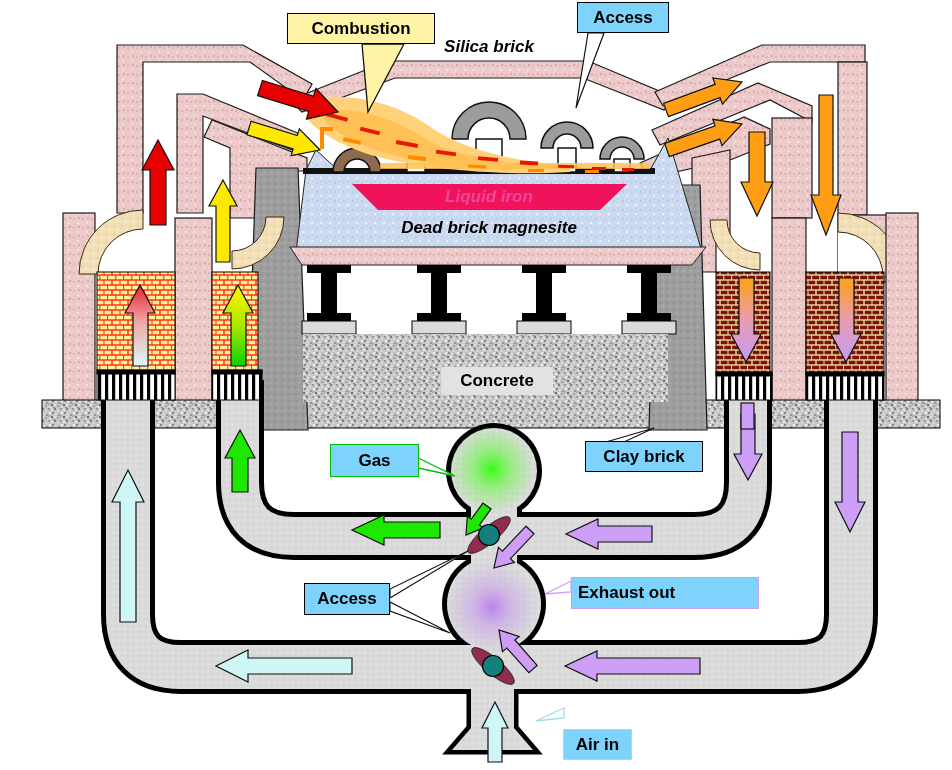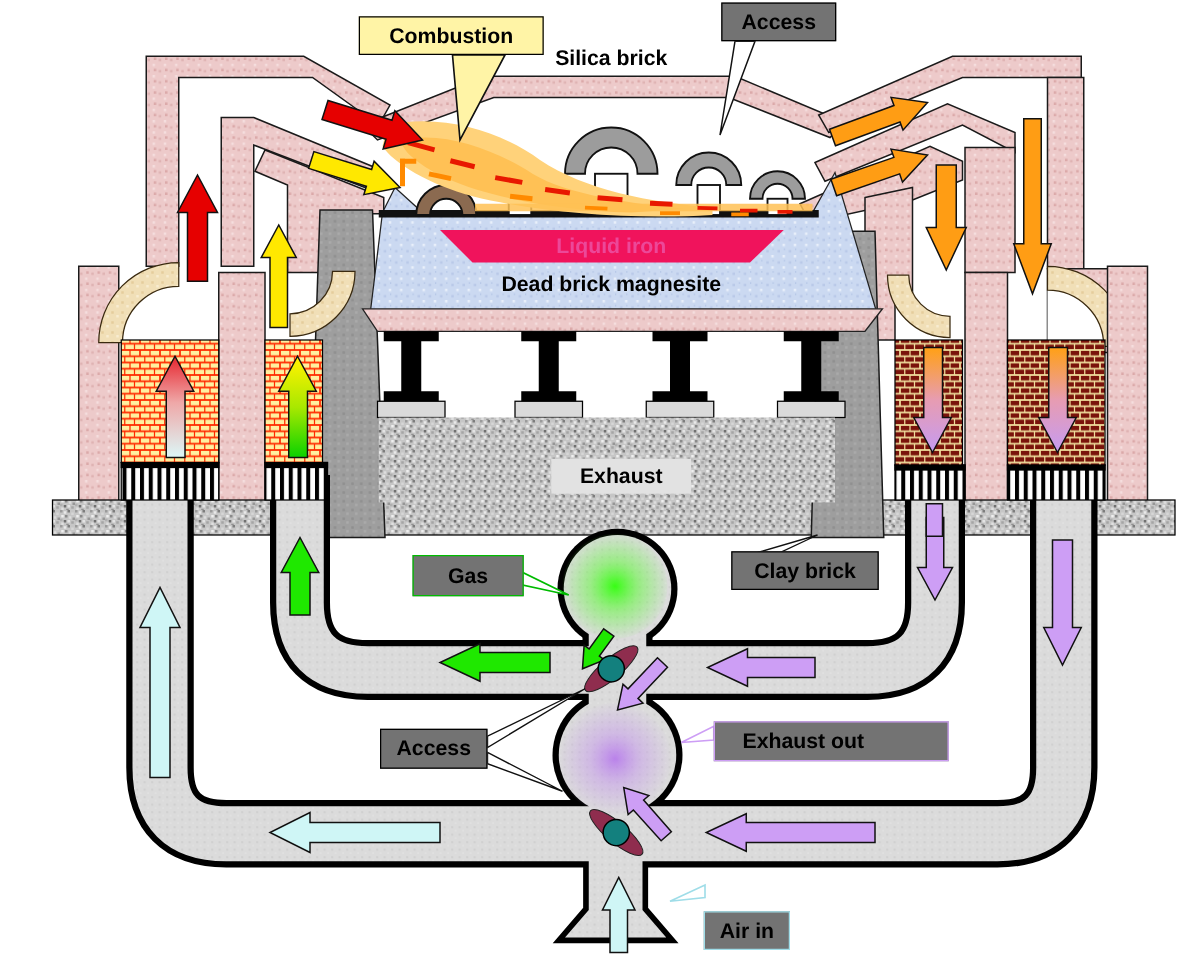--- a/index.html
+++ b/index.html
@@ -1,33 +1,33 @@
 <!DOCTYPE html>
 <html><head>
 <meta charset="utf-8">
 <style>
   html,body{margin:0;padding:0;background:#fff;}
   .stage{position:relative;width:952px;height:770px;background:#fff;overflow:hidden;
          font-family:"Liberation Sans",sans-serif;}
   .stage svg{position:absolute;left:0;top:0;}
   .lbl{position:absolute;display:flex;align-items:center;justify-content:center;
-       font-weight:bold;font-size:17px;color:#000;background:#737373;
+       font-weight:bold;font-size:17px;color:#000;background:#7dd3fc;
        box-sizing:border-box;white-space:nowrap;z-index:5;}
-  .lbl.plain{background:transparent;border:none;}
+  .lbl.plain{background:transparent;border:none;font-style:italic;}
   .combustion{left:287px;top:13px;width:148px;height:31px;background:#FFF4A6;border:1.5px solid #000;}
   .access{left:577px;top:2px;width:92px;height:31px;border:1.5px solid #000;}
   .silica{left:399px;top:36px;width:180px;height:22px;}
   .liquid{left:409px;top:186px;width:160px;height:22px;color:#ec4899;background:transparent;}
   .deadburnt{left:354px;top:217px;width:270px;height:22px;}
   .concrete{left:441px;top:367px;width:112px;height:28px;background:#E2E2E2;}
   .gas{left:330px;top:444px;width:89px;height:33px;border:1.5px solid #00BB00;}
   .clay{left:585px;top:441px;width:118px;height:31px;border:1.5px solid #000;}
   .valves{left:304px;top:583px;width:86px;height:32px;border:1.5px solid #000;}
   .exhaust{left:571px;top:577px;width:188px;height:32px;border:1.5px solid #CD9EF5;
-           justify-content:flex-start;padding-left:22px;}
+           justify-content:flex-start;padding-left:6px;}
   .airin{left:563px;top:705px;width:69px;height:31px;border:1.5px solid #9FDDE8;margin-top:24px;}
 </style>
 </head>
 <body>
 
 <div class="stage">
 
 <svg width="952" height="770" viewBox="0 0 952 770">
 <defs>
   <pattern id="pinktex" width="9" height="9" patternUnits="userSpaceOnUse">
@@ -315,20 +315,20 @@
   <polygon points="571,581 571,592 545,594" fill="#fff" stroke="#CD9EF5" stroke-width="1.3"></polygon>
   <polygon points="564,708 564,718 536,721" fill="#fff" stroke="#9FDDE8" stroke-width="1.3"></polygon>
 </g>
 </svg>
 
 <div class="lbl combustion">Combustion</div>
 <div class="lbl access">Access</div>
 <div class="lbl plain silica">Silica brick</div>
 <div class="lbl plain liquid">Liquid iron</div>
 <div class="lbl plain deadburnt">Dead brick magnesite</div>
-<div class="lbl concrete">Exhaust</div>
+<div class="lbl concrete">Concrete</div>
 <div class="lbl gas">Gas</div>
 <div class="lbl clay">Clay brick</div>
 <div class="lbl valves">Access</div>
 <div class="lbl exhaust">Exhaust out</div>
 <div class="lbl airin">Air in</div>
 
 </div>
 
 </body></html>

